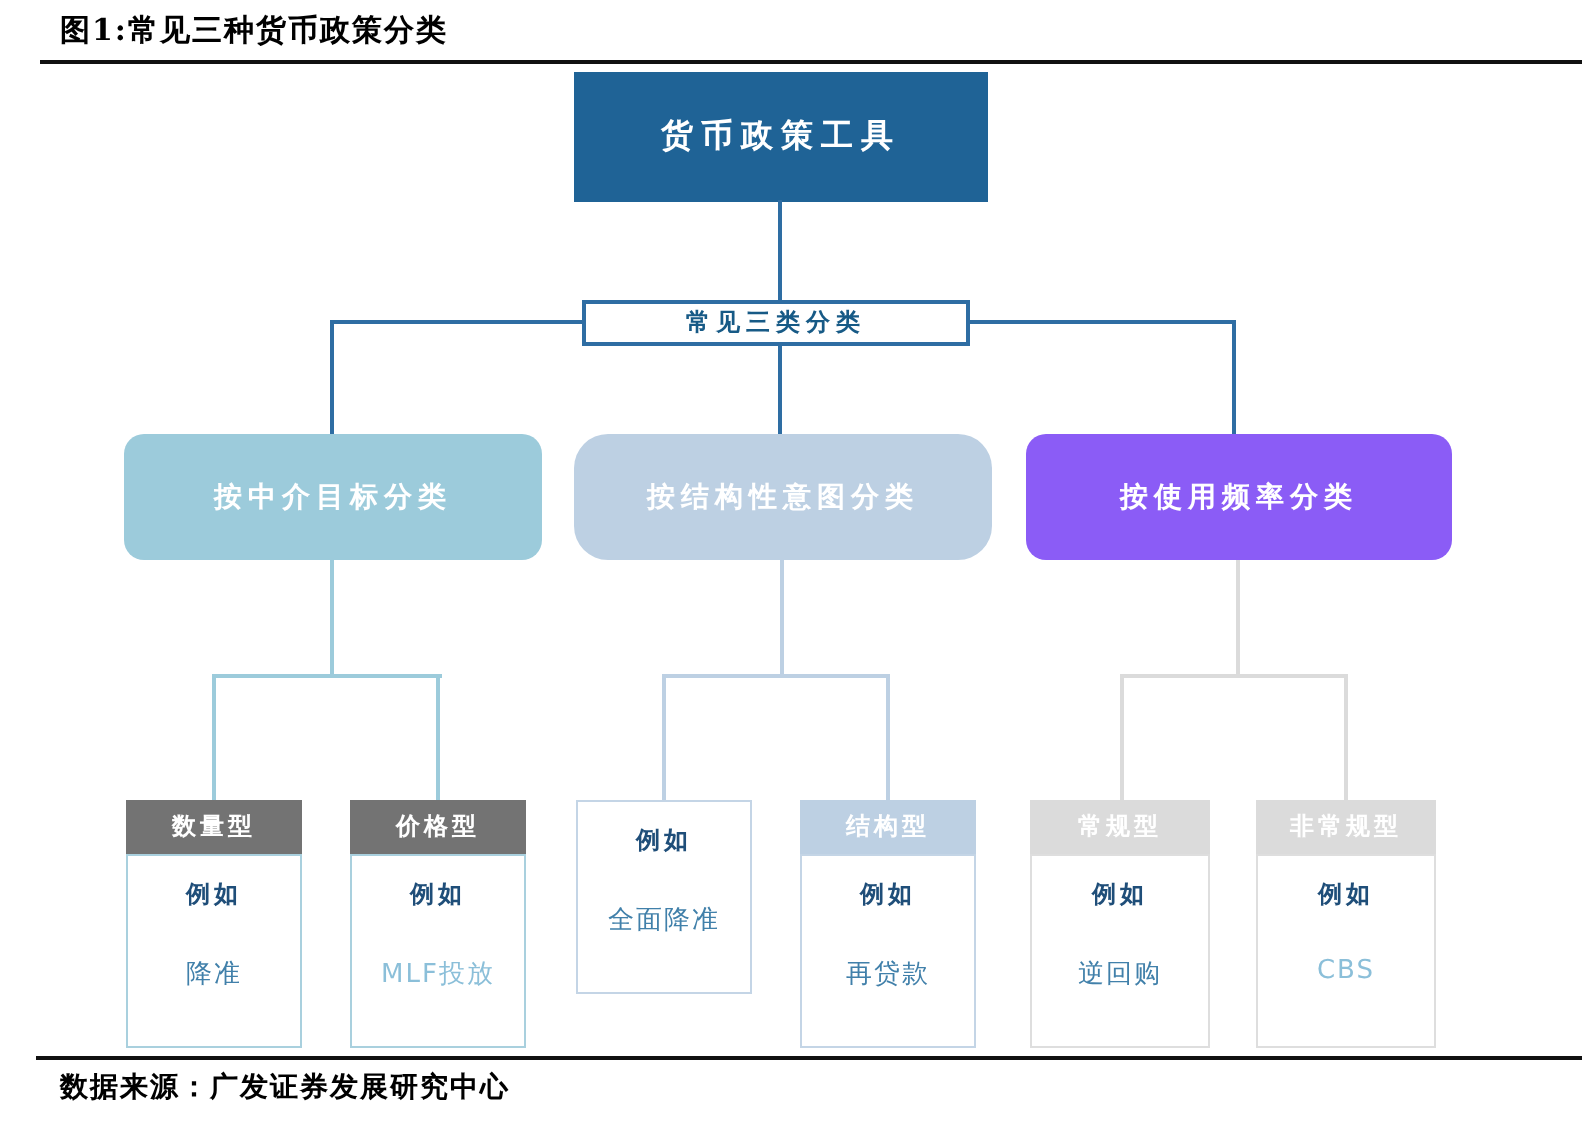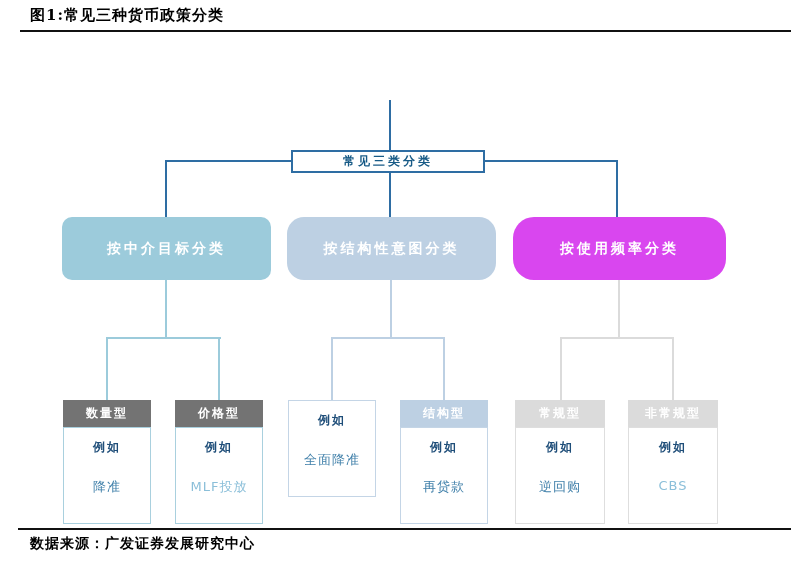--- a/index.html
+++ b/index.html
@@ -37,21 +37,21 @@
   .c1 { background:#9CCBDB; }
   .c2 { background:#BDD0E3; }
   .c3 { background:#DBDBDB; }
   .branch {
     position:absolute; top:217px; height:63px; border-radius:10px;
     color:#fff; font-weight:bold; font-size:14px; letter-spacing:3px;
     display:flex; align-items:center; justify-content:center;
   }
   .branch.b1 { left:62px;  width:209px; background:#9CCBDB; }
   .branch.b2 { left:287px; width:209px; background:#BDD0E3;border-radius:17px; }
-  .branch.b3 { left:513px; width:213px; background:#d946ef;border-radius:21px; }
+  .branch.b3 { left:513px; width:213px; background:#8b5cf6; }
   .leaf { position:absolute; top:400px; width:88px; }
   .leaf.wide { width:90px;border-radius:23px; }
   .leaf-header {
     height:27px; line-height:27px; text-align:center;
     color:#fff; font-weight:bold; font-size:12px; letter-spacing:2px;
   }
   .leaf.g1 .leaf-header { background:#737373; }
   .leaf.g2 .leaf-header { background:#BDD0E3; }
   .leaf.g3 .leaf-header { background:#DBDBDB; }
   .leaf-body { height:97px; background:#fff; border:1px solid #ccc; text-align:center; }
@@ -63,20 +63,21 @@
   .ex.light { color:#8BBFD9; }
 </style>
 </head>
 <body>
 
 <div class="page">
 
   <div class="title">图1:常见三种货币政策分类</div>
   <div class="rule top-rule"></div>
 
+  <div class="node-root">货币政策工具</div>
 
   <div class="line dark" style="left:389px; top:100px; width:2px; height:51px;"></div>
   <div class="line dark" style="left:165px; top:160px; width:128px; height:2px;"></div>
   <div class="line dark" style="left:165px; top:160px; width:2px; height:57px;"></div>
   <div class="line dark" style="left:485px; top:160px; width:133px; height:2px;"></div>
   <div class="line dark" style="left:616px; top:160px; width:2px; height:57px;"></div>
   <div class="line dark" style="left:389px; top:171px; width:2px; height:46px;"></div>
 
   <div class="label-box">常见三类分类</div>
 

